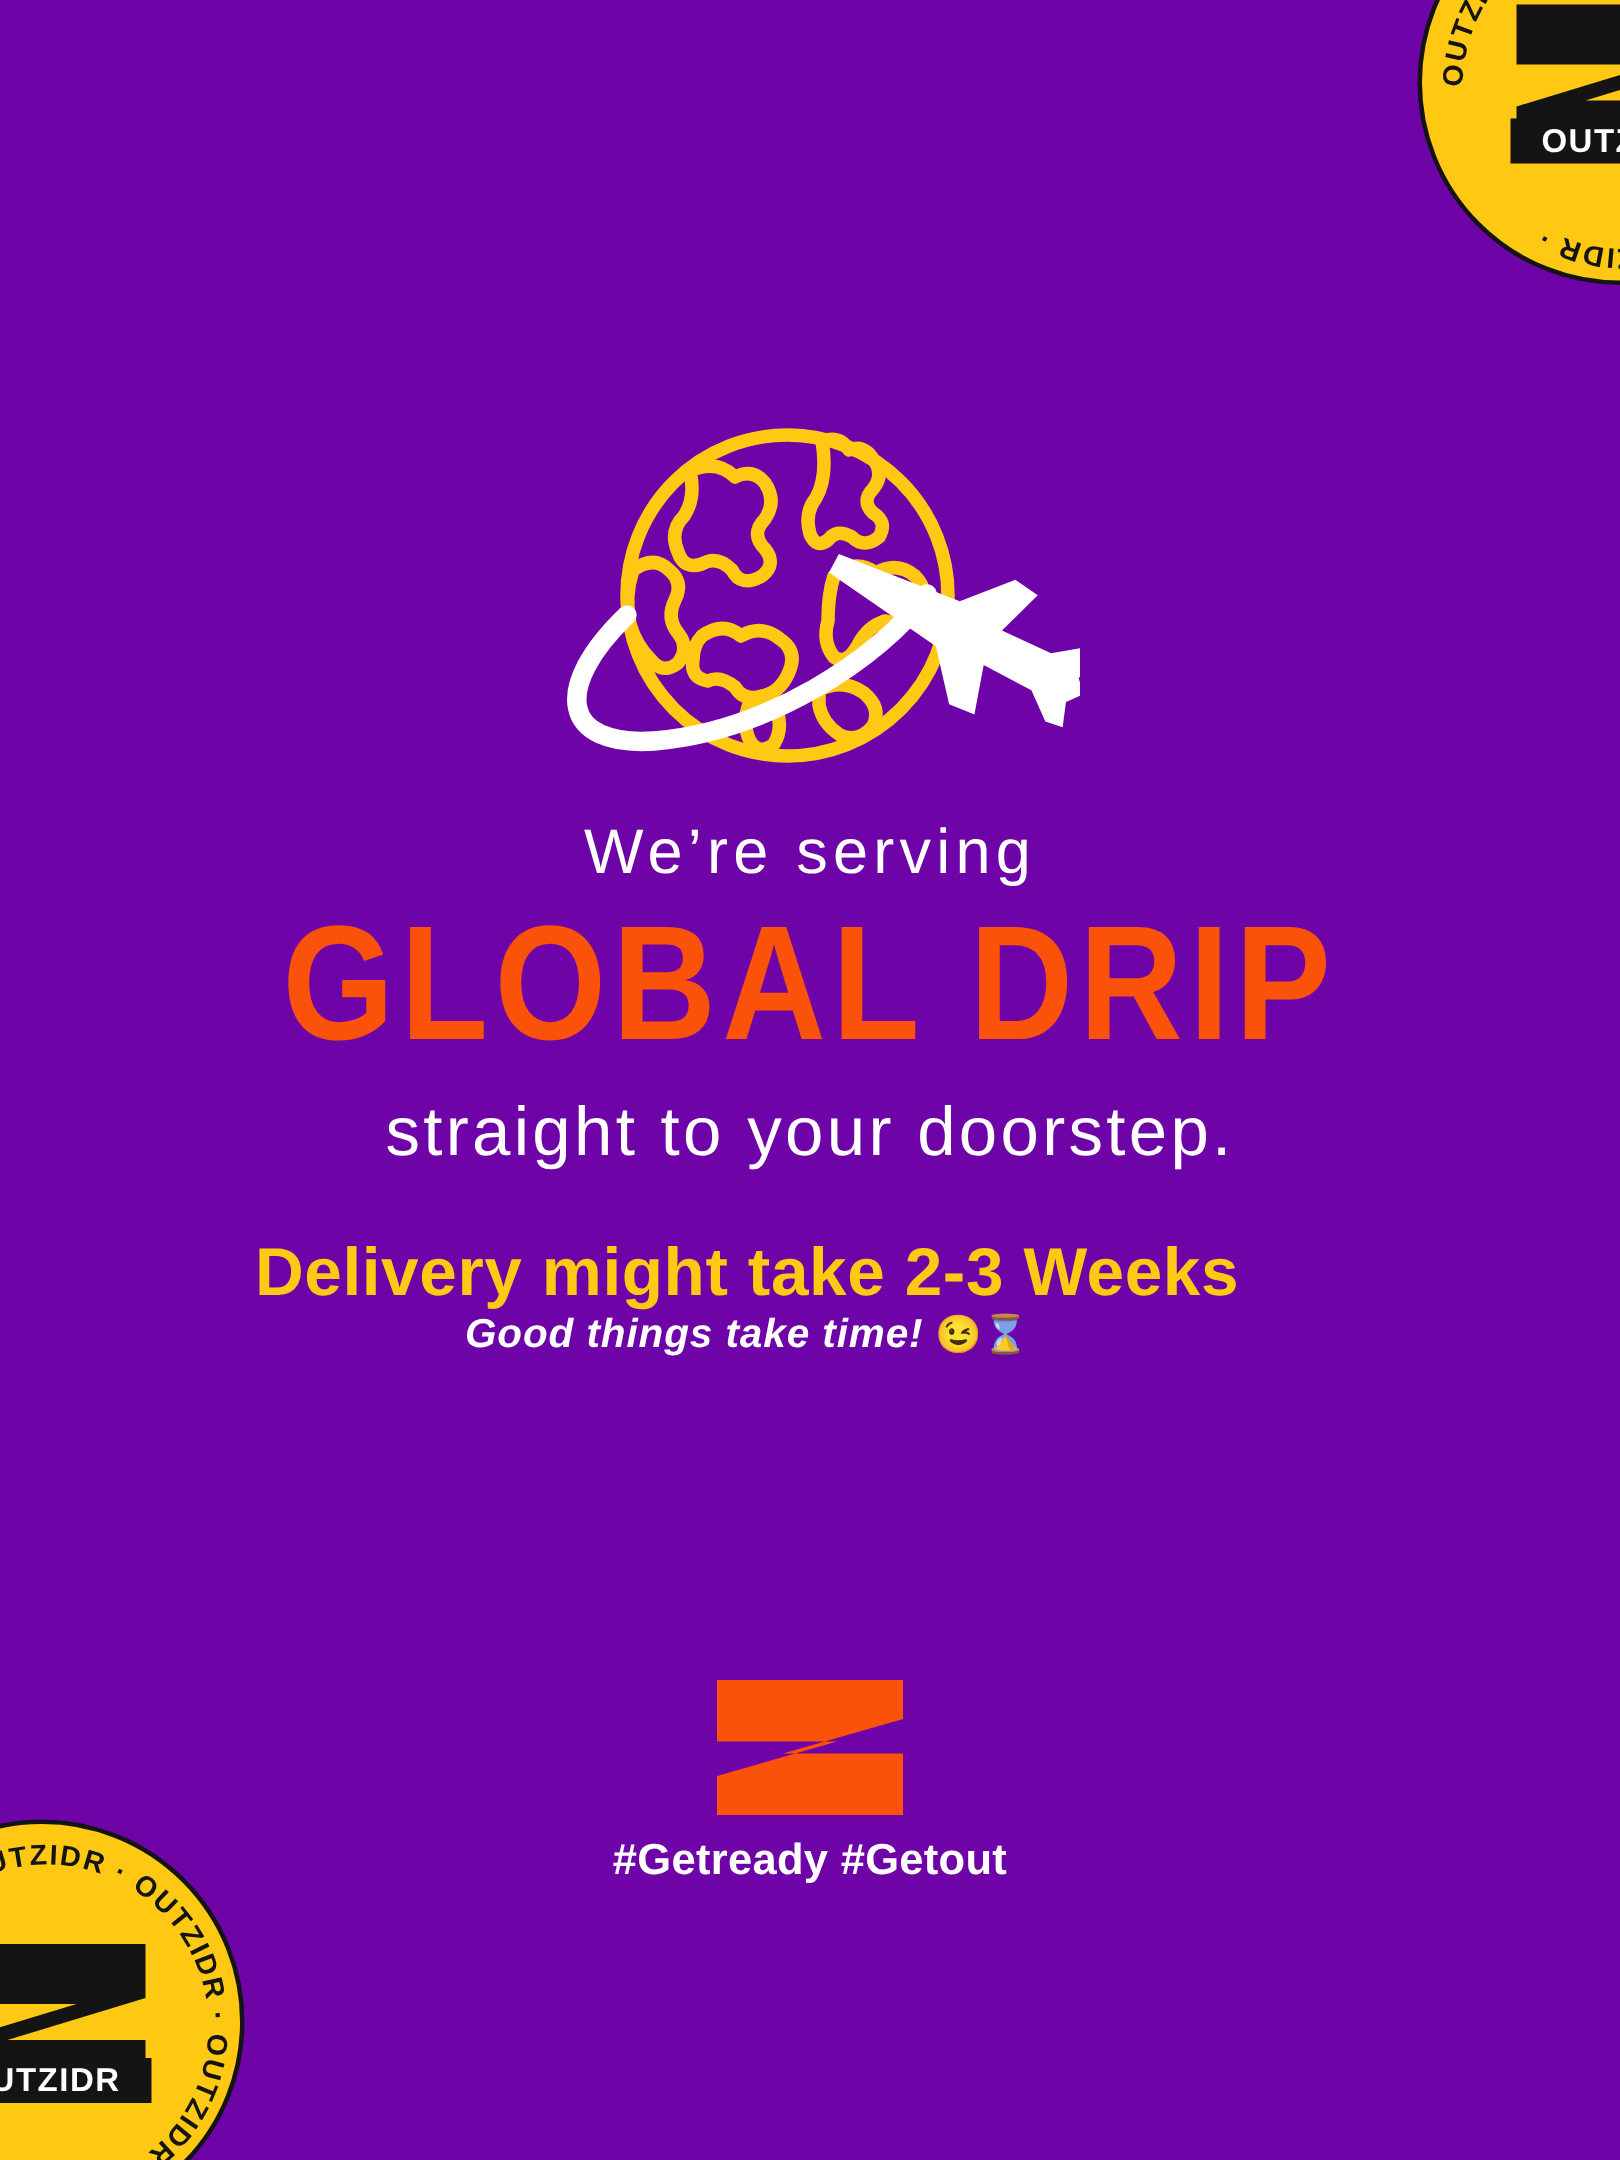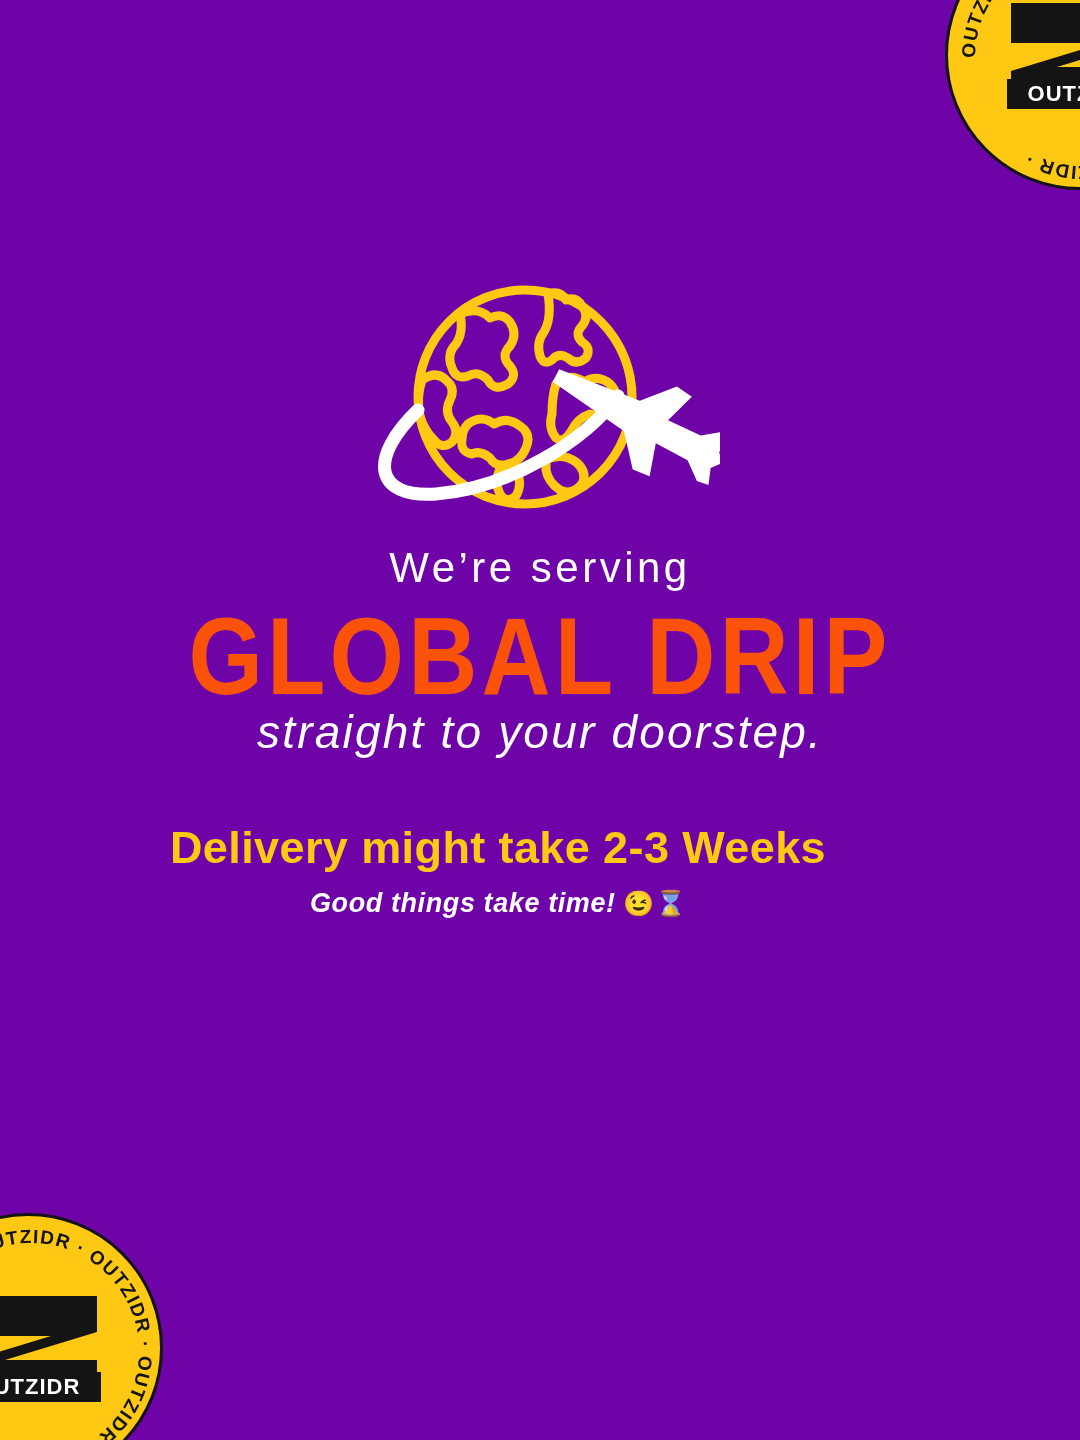--- a/index.html
+++ b/index.html
@@ -120,21 +120,21 @@
     transform: scaleX(1.04) scaleY(1.18);
     transform-origin: center;
     font-stretch: condensed;
   }
   .line-doorstep {
     color: #ffffff;
     font-size: 46px;
     font-weight: 400;
     letter-spacing: 2.2px;
     line-height: 1.1;
-    font-style: italic;
+    margin-top: 22px;
   }
 
   .delivery-block {
     position: absolute;
     left: 0;
     top: 822px;
     width: 996px;
     text-align: center;
   }
   .line-delivery {
@@ -143,21 +143,20 @@
     font-weight: bold;
     letter-spacing: 0.4px;
     line-height: 1.15;
   }
   .line-goodthings {
     color: #ffffff;
     font-size: 27px;
     font-weight: bold;
     font-style: italic;
     letter-spacing: 0.6px;
-    margin-top: 14px;
   }
   .line-goodthings .emoji {
     font-style: normal;
     font-size: 25px;
     letter-spacing: 0;
   }
 
   
   .footer-block {
     position: absolute;
@@ -261,14 +260,20 @@
   </div>
 
   <div class="delivery-block">
     <div class="line-delivery">Delivery might take 2-3 Weeks</div>
     <div class="line-goodthings">
       <span>Good things take time!</span>
       <span class="emoji">😉⌛</span>
     </div>
   </div>
 
+  <div class="footer-block">
+    <svg class="footer-zmark" viewBox="0 0 124 90">
+      <polygon points="0,0 124,0 124,26 44,49 124,49 124,90 0,90 0,64 80,41 0,41" fill="#FA5208"></polygon>
+    </svg>
+    <div class="line-hashtags">#Getready #Getout</div>
+  </div>
 
 </div>
 
 </body></html>

